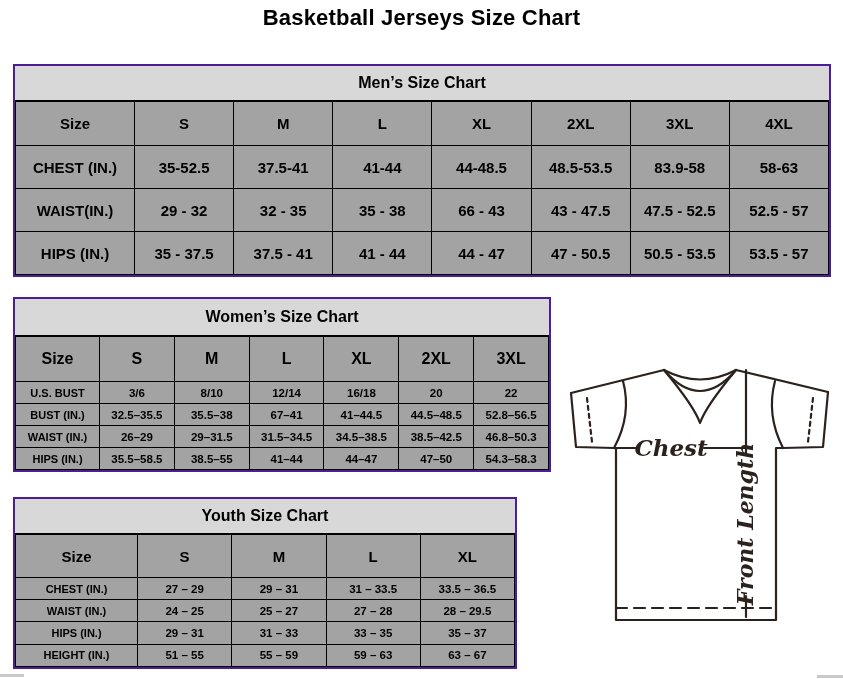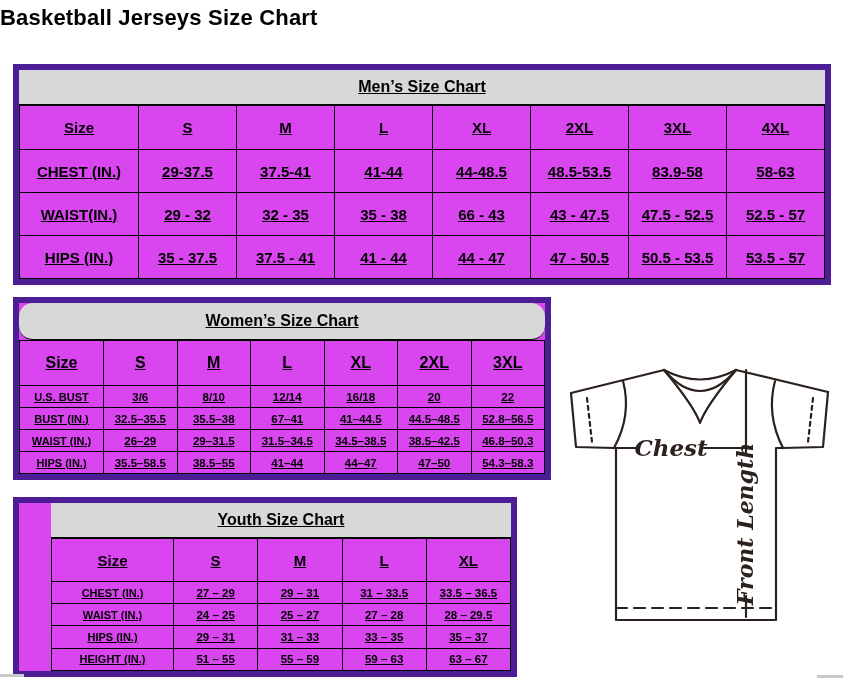--- a/index.html
+++ b/index.html
@@ -1,27 +1,27 @@
 <!DOCTYPE html>
 <html><head>
 <meta charset="utf-8">
 <style>
   html,body{margin:0;padding:0;background:#fff;}
   #page{position:relative;width:843px;height:679px;background:#ffffff;overflow:hidden;
         font-family:"Liberation Sans",sans-serif;color:#000;}
-  #page-title{position:absolute;left:0;top:5px;width:843px;
+  #page-title{position:absolute;left:0;top:5px;width:843px;text-align:center;
         font-size:22px;font-weight:bold;letter-spacing:0.2px;}
-  .tbl-wrap{position:absolute;border:6px solid #4c1d95;box-sizing:border-box;background:#d946ef;text-decoration:underline;}
+  .tbl-wrap{position:absolute;border:2px solid #4c1d95;box-sizing:border-box;background:#a3a3a3;}
   #men-wrap{left:13px;top:64px;width:818px;}
   #women-wrap{left:13px;top:297px;width:538px;}
-  #youth-wrap{left:13px;top:497px;width:504px;padding-left:32px;}
+  #youth-wrap{left:13px;top:497px;width:504px;}
   .tbl-title{background:#d8d8d8;border-bottom:1px solid #000;text-align:center;
         font-weight:bold;font-size:16px;}
   #men-wrap .tbl-title{height:34px;line-height:34px;}
-  #women-wrap .tbl-title{height:36px;line-height:36px;border-radius:14px;}
+  #women-wrap .tbl-title{height:36px;line-height:36px;}
   #youth-wrap .tbl-title{height:34px;line-height:34px;}
   table{width:100%;border-collapse:collapse;table-layout:fixed;}
   th,td{border:1px solid #000;text-align:center;vertical-align:middle;
         font-weight:bold;padding:0;overflow:hidden;white-space:nowrap;}
   
   .tbl-men col.c0{width:119px;}
   .tbl-men thead tr{height:44px;}
   .tbl-men thead th{font-size:15px;}
   .tbl-men tbody tr{height:43px;}
   .tbl-men tbody th,.tbl-men tbody td{font-size:15px;}
@@ -76,21 +76,21 @@
             <th>L</th>
             <th>XL</th>
             <th>2XL</th>
             <th>3XL</th>
             <th>4XL</th>
           </tr>
         </thead>
         <tbody>
           <tr>
             <th>CHEST (IN.)</th>
-            <td>29-37.5</td>
+            <td>35-52.5</td>
             <td>37.5-41</td>
             <td>41-44</td>
             <td>44-48.5</td>
             <td>48.5-53.5</td>
             <td>83.9-58</td>
             <td>58-63</td>
           </tr>
           <tr>
             <th>WAIST(IN.)</th>
             <td>29 - 32</td>

